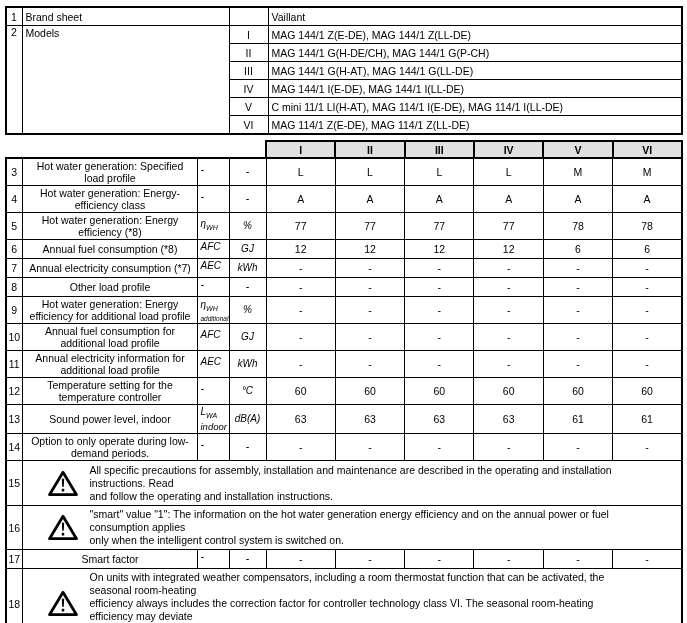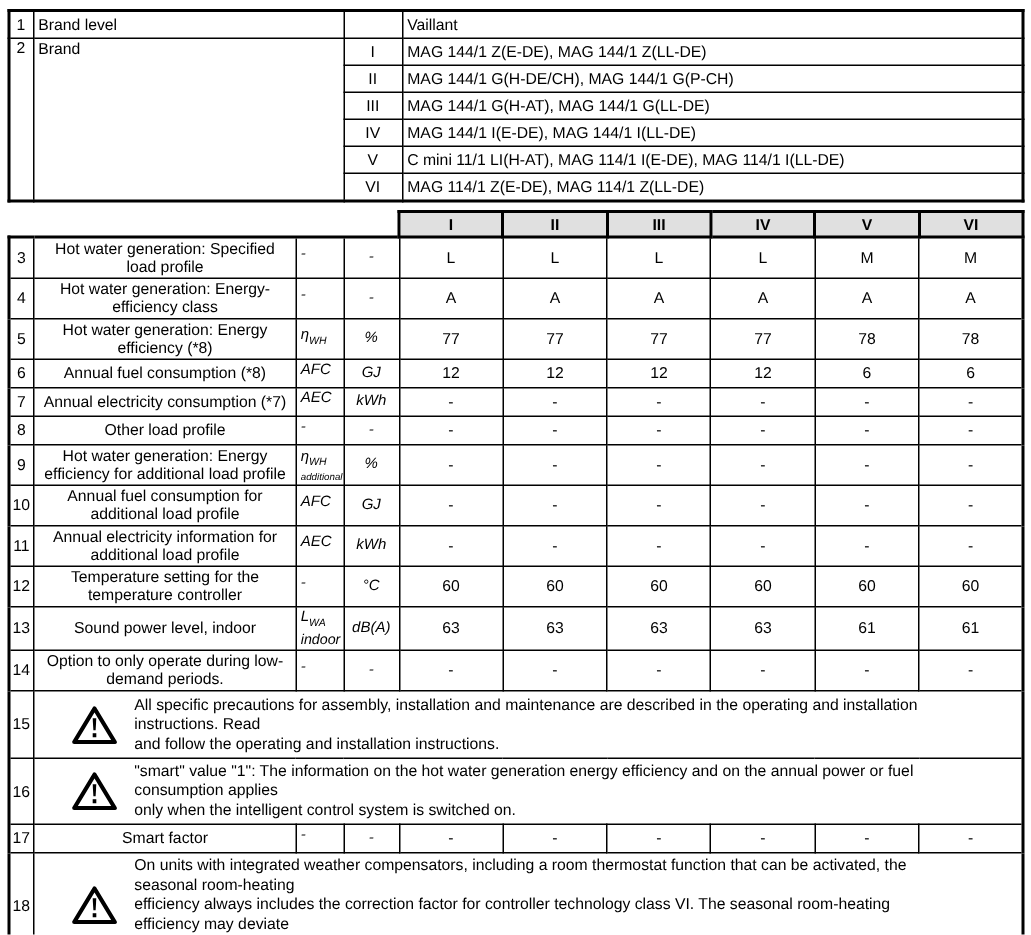--- a/index.html
+++ b/index.html
@@ -82,27 +82,27 @@
   <table class="t-info">
     <colgroup>
         <col style="width:16px">
         <col style="width:207px">
         <col style="width:39px">
         <col>
       </colgroup>
     <tbody>
         <tr>
       <td class="n">1</td>
-      <td class="l">Brand level</td>
+      <td class="l">Brand sheet</td>
       <td class="rn"></td>
       <td class="mv">Vaillant</td>
     </tr>
     <tr>
       <td class="n lt" rowspan="6">2</td>
-      <td class="l lt" rowspan="6">Brand</td>
+      <td class="l lt" rowspan="6">Models</td>
       <td class="rn">I</td>
       <td class="mv">MAG 144/1 Z(E-DE), MAG 144/1 Z(LL-DE)</td>
     </tr>
     <tr>
       <td class="rn">II</td>
       <td class="mv">MAG 144/1 G(H-DE/CH), MAG 144/1 G(P-CH)</td>
     </tr>
     <tr>
       <td class="rn">III</td>
       <td class="mv">MAG 144/1 G(H-AT), MAG 144/1 G(LL-DE)</td>

